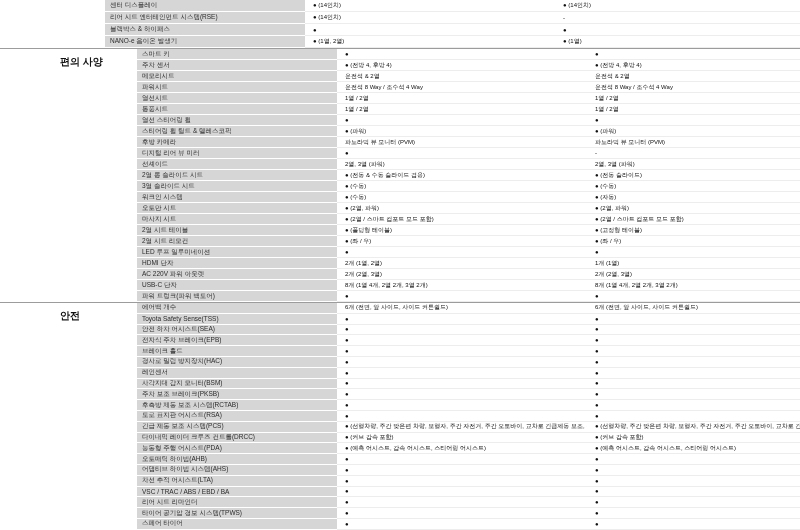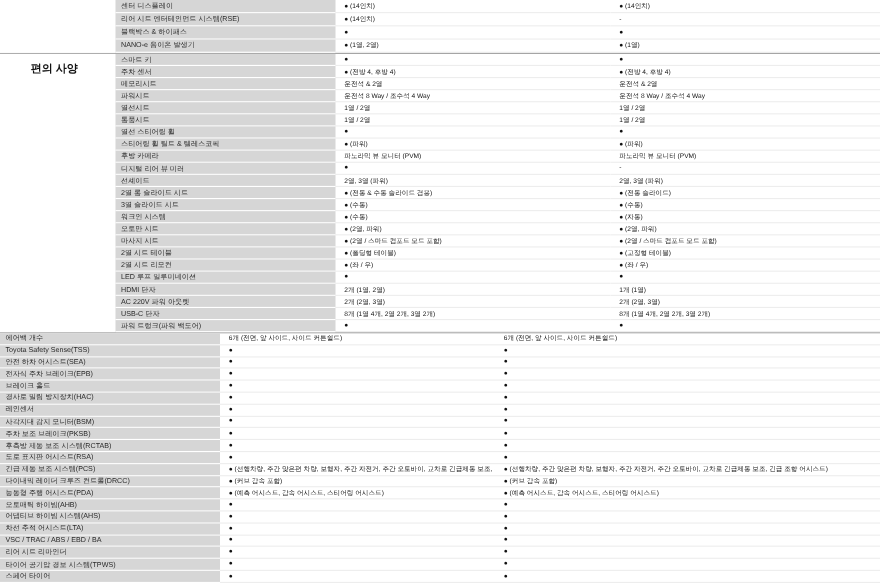--- a/index.html
+++ b/index.html
@@ -3,21 +3,21 @@
 <meta charset="utf-8">
 <style>
   html,body{margin:0;padding:0;}
   body{
     width:800px;height:530px;overflow:hidden;background:#ffffff;
     font-family:"Liberation Sans","DejaVu Sans",sans-serif;
     -webkit-font-smoothing:antialiased;
   }
   #spec-table{width:800px;height:530px;overflow:hidden;}
   .section{display:flex;align-items:stretch;}
-  .section + .section{border-top:1px solid #9c9c9c;}
+  .section + .section{border-top:1px solid #9c9c9c;padding-left:32px;}
   .cat{width:105px;flex:none;background:#ffffff;}
   .cat-label{
     font-size:10px;font-weight:bold;color:#111;
     padding:6px 0 0 28px;letter-spacing:0px;white-space:nowrap;
   }
   .rows{flex:1;min-width:0;}
   .row{display:flex;}
   .s0 .row{height:12px;}
   .s1 .row{height:11px;}
   .s2 .row{height:10.81px;}
@@ -180,20 +180,23 @@
           <div class="vcell v2">8개 (1열 4개, 2열 2개, 3열 2개)</div>
         </div>
         <div class="row">
           <div class="fcell">파워 트렁크(파워 백도어)</div>
           <div class="vcell v1">●</div>
           <div class="vcell v2">●</div>
         </div>
       </div>
     </div>
     <div class="section s2">
+      <div class="cat">
+        <div class="cat-label">안전</div>
+      </div>
       <div class="rows">
         <div class="row">
           <div class="fcell">에어백 개수</div>
           <div class="vcell v1">6개 (전면, 앞 사이드, 사이드 커튼쉴드)</div>
           <div class="vcell v2">6개 (전면, 앞 사이드, 사이드 커튼쉴드)</div>
         </div>
         <div class="row">
           <div class="fcell">Toyota Safety Sense(TSS)</div>
           <div class="vcell v1">●</div>
           <div class="vcell v2">●</div>

